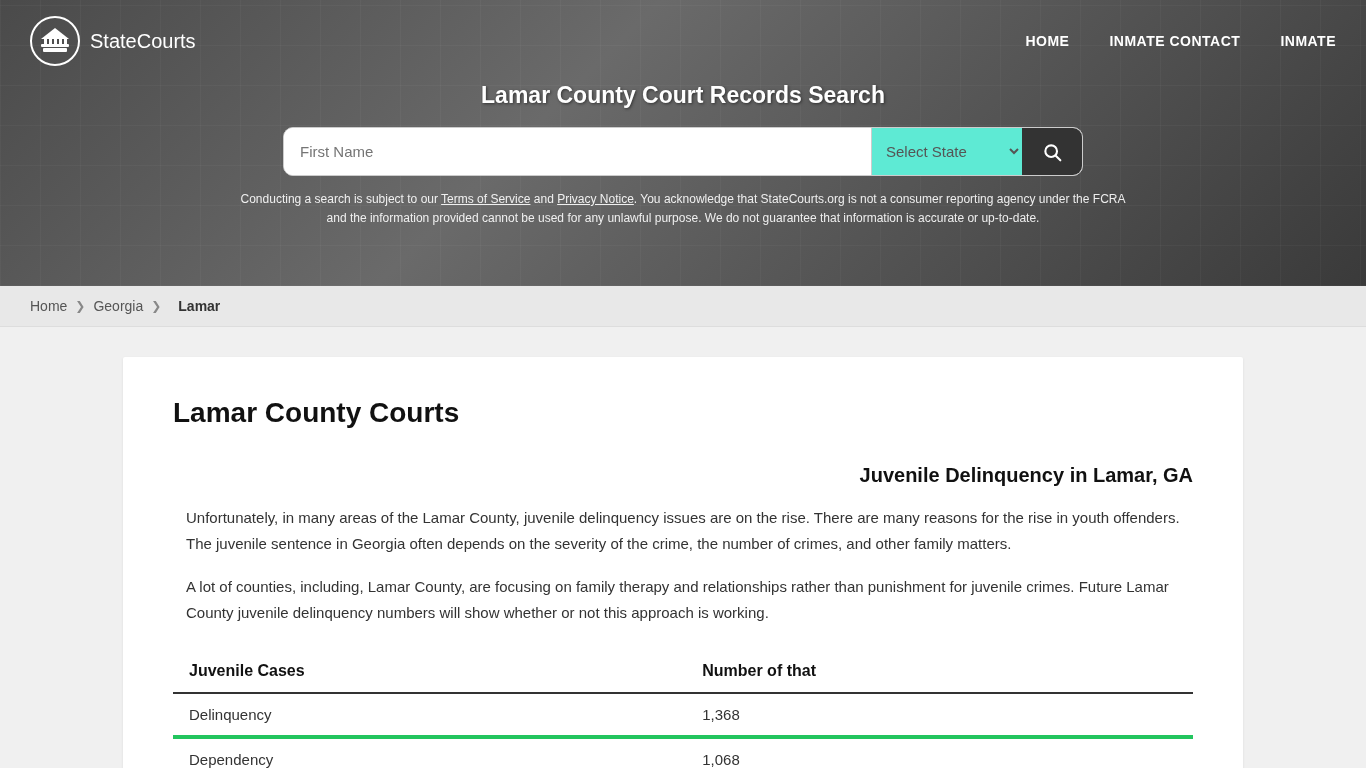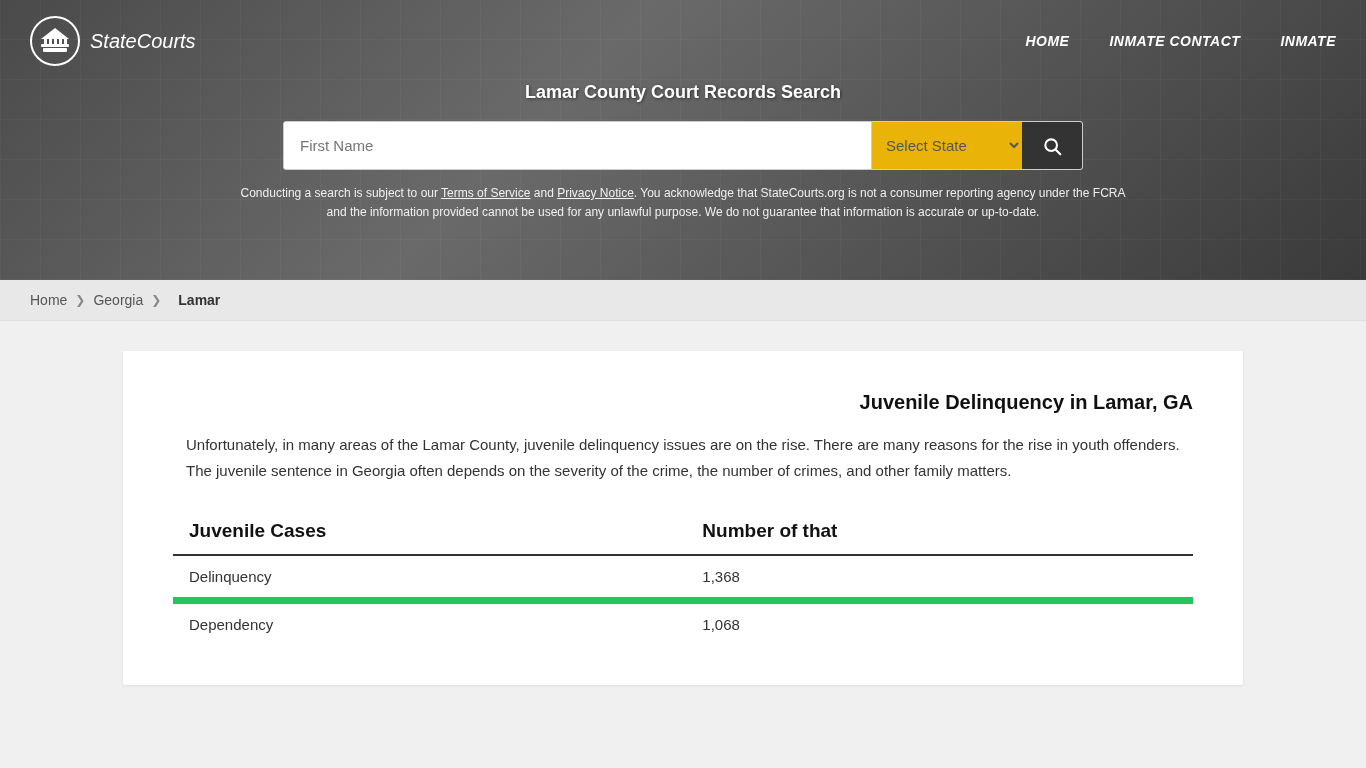--- a/index.html
+++ b/index.html
@@ -24,21 +24,20 @@
       z-index: 0;
     }
     .header-content { position: relative; z-index: 1; }
 
     
     .nav {
       display: flex;
       align-items: center;
       padding: 16px 30px;
       justify-content: space-between;
-      font-style: italic;
     }
     .logo {
       display: flex;
       align-items: center;
       gap: 10px;
       color: white;
       text-decoration: none;
     }
     .logo-icon {
       width: 50px;
@@ -66,31 +65,31 @@
       letter-spacing: 0.5px;
     }
 
     
     .search-section {
       text-align: center;
       padding: 0 20px 20px;
     }
     .search-title {
       color: white;
-      font-size: 18px;
+      font-size: 23px;
       font-weight: bold;
       margin-bottom: 18px;
       text-shadow: 1px 1px 3px rgba(0,0,0,0.5);
     }
     .search-bar {
       display: flex;
       max-width: 800px;
       margin: 16px auto 14px;
       background: white;
-      border-radius: 3px;
+      border-radius: 10px;
       overflow: hidden;
       border: 1px solid #ccc;
     }
     .search-bar input[type="text"] {
       flex: 1;
       padding: 14px 16px;
       border: none;
       outline: none;
       font-size: 15px;
       color: #999;
@@ -101,21 +100,21 @@
       display: flex;
       align-items: center;
       border-left: 1px solid #ccc;
     }
     .state-select {
       padding: 14px 10px;
       border: none;
       outline: none;
       font-size: 15px;
       color: #555;
-      background: #eab308;
+      background: #5eead4;
       appearance: auto;
       min-width: 150px;
     }
     .search-btn {
       background: #333;
       color: white;
       border: none;
       padding: 0 20px;
       cursor: pointer;
       font-size: 18px;
@@ -184,27 +183,27 @@
     
     .data-table {
       width: 100%;
       border-collapse: collapse;
       margin-top: 25px;
     }
     .data-table th {
       text-align: left;
       padding: 12px 16px;
       font-weight: bold;
-      font-size: 19px;
+      font-size: 16px;
       border-bottom: 2px solid #333;
       color: #111;
     }
     .data-table td {
       padding: 12px 16px;
-      border-bottom: 7px solid #22c55e;
+      border-bottom: 4px solid #22c55e;
       font-size: 15px;
       color: #333;
     }
     .data-table tr:last-child td { border-bottom: none; }
   </style>
 </head>
 <body>
 
 <header class="header">
   <div class="header-bg"></div>
@@ -258,22 +257,24 @@
 <div class="breadcrumb">
   <a href="#">Home</a>
   <span class="breadcrumb-sep">❯</span>
   <a href="#">Georgia</a>
   <span class="breadcrumb-sep">❯</span>
   <span class="breadcrumb-current">Lamar</span>
 </div>
 
 <main class="main">
   <div class="content-card">
+    <h1 class="page-title">Lamar County Courts</h1>
     <h2 class="section-title">Juvenile Delinquency in Lamar, GA</h2>
     <p class="body-text">Unfortunately, in many areas of the Lamar County, juvenile delinquency issues are on the rise. There are many reasons for the rise in youth offenders. The juvenile sentence in Georgia often depends on the severity of the crime, the number of crimes, and other family matters.</p>
+    <p class="body-text">A lot of counties, including, Lamar County, are focusing on family therapy and relationships rather than punishment for juvenile crimes. Future Lamar County juvenile delinquency numbers will show whether or not this approach is working.</p>
 
     <table class="data-table">
       <thead>
         <tr>
           <th>Juvenile Cases</th>
           <th>Number of that</th>
         </tr>
       </thead>
       <tbody id="table-body">
           <tr>

